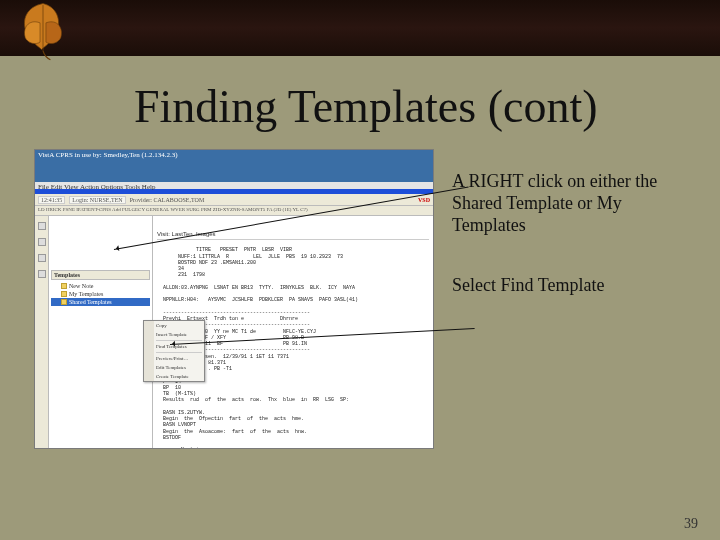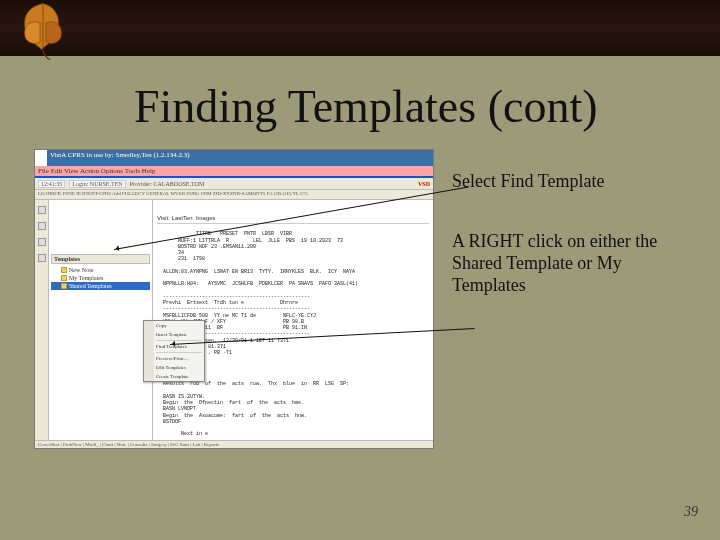--- a/index.html
+++ b/index.html
@@ -51,33 +51,32 @@
     width: 400px;
     height: 300px;
     background: #fff;
     border: 1px solid #7a7a7a;
     position: relative;
     flex-shrink: 0;
     overflow: hidden;
   }
   
   .app-titlebar {
-    height: 16px;
+    height: 32px;
     background: #3a6ea5;
     font-size: 7px;
     color: #fff;
     padding: 1px 3px;
     overflow: hidden;
     white-space: nowrap;
-    margin-left: 12px;
   }
   .app-menubar {
     height: 12px;
-    background: #fca5a5;
-    border-bottom: 2px solid #1d4ed8;
+    background: #e5e5e5;
+    border-bottom: 5px solid #1d4ed8;
     font-size: 7px;
     color: #333;
     padding: 1px 3px;
     white-space: nowrap;
   }
   .app-toolbar {
     height: 12px;
     background: #ece9d8;
     border-bottom: 1px solid #bbb;
     font-size: 6px;
@@ -201,24 +200,23 @@
     flex: 1;
     font-size: 18px;
     color: #111;
     line-height: 1.22;
     padding-top: 22px;
   }
   .note-block { margin-bottom: 38px; }
   .page-num {
     position: absolute;
     right: 22px;
-    bottom: 20px;
+    bottom: 8px;
     font-size: 14px;
     color: #333;
-    font-style: italic;
   }
 </style>
 </head>
 <body>
 
 <div class="top-border"></div>
 
 <div class="leaf">
   <svg viewBox="0 0 100 100" width="74" height="74">
     <g transform="translate(50 45)">
@@ -321,20 +319,20 @@
         <div class="cm-item">Preview/Print…</div>
         <div class="cm-item">Edit Templates</div>
         <div class="cm-item">Create Template</div>
       </div>
     </div>
 
     <div class="arrow" style="left:80px; top:100px; width:360px; transform:rotate(-10deg);"></div>
     <div class="arrow" style="left:136px; top:195px; width:305px; transform:rotate(-3deg);"></div>
 
     <div class="notes">
+      <div class="note-block">A RIGHT click on either the Shared Template or My Templates</div>
       <div class="note-block">Select Find Template</div>
-      <div class="note-block">A RIGHT click on either the Shared Template or My Templates</div>
     </div>
 
   </div>
 
   <div class="page-num">39</div>
 </div>
 
 </body></html>

